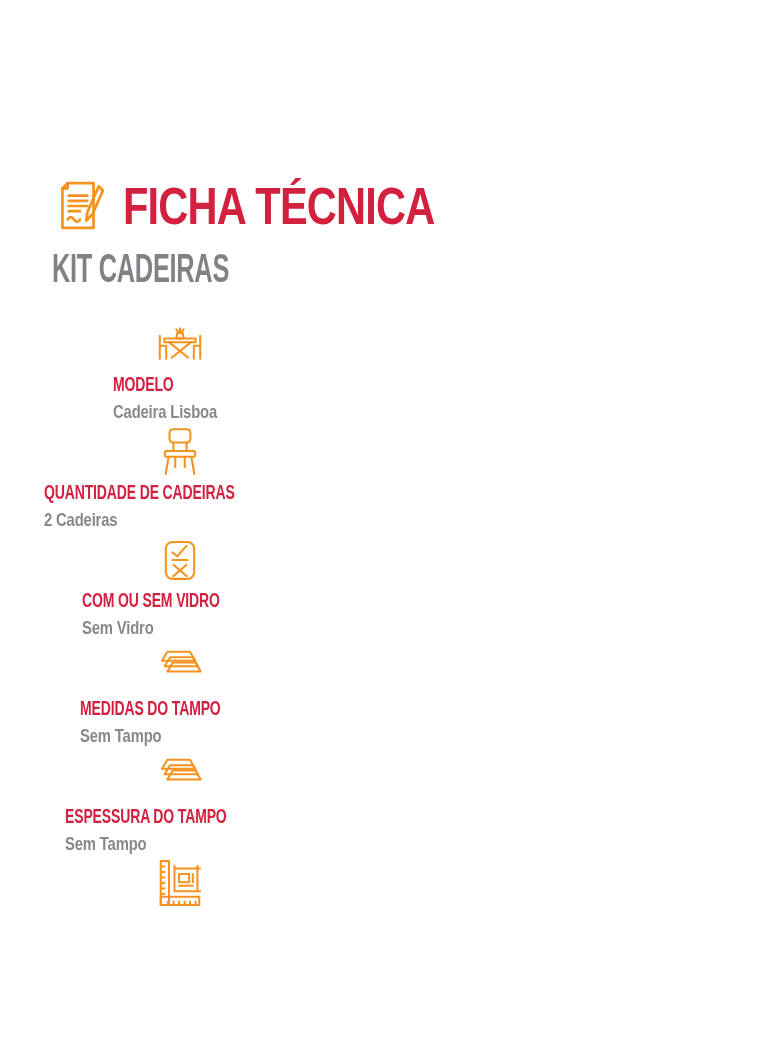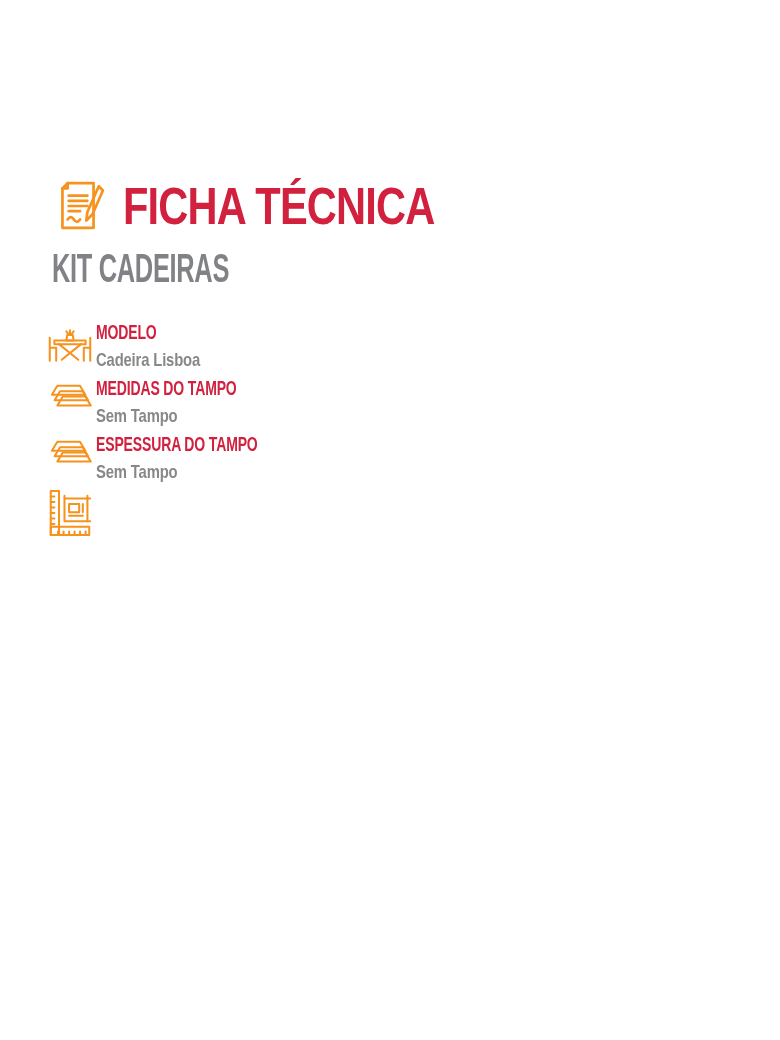--- a/index.html
+++ b/index.html
@@ -28,21 +28,21 @@
     transform:scaleX(0.80);transform-origin:left center;
   }
   .subtitle{
     position:absolute;left:52px;top:246px;
     font-size:41px;font-weight:bold;color:var(--subtitle-gray);
     line-height:44px;letter-spacing:-0.5px;white-space:nowrap;
     transform:scaleX(0.62);transform-origin:left center;
   }
 
   .spec-list{position:absolute;left:44px;top:318px;display:flex;flex-direction:column;}
-  .spec-item{display:flex;align-items:center;min-height:56px;}
+  .spec-item{display:flex;align-items:center;min-height:56px;flex-direction:column;}
   .spec-icon{
     flex:0 0 52px;width:52px;display:flex;align-items:center;justify-content:center;
     color:var(--accent-orange);
   }
   .spec-text{display:flex;flex-direction:column;justify-content:center;}
   .spec-label{
     font-size:20px;font-weight:bold;color:var(--accent-red);
     line-height:28px;white-space:nowrap;letter-spacing:-0.2px;
     transform:scaleX(0.70);transform-origin:left center;
   }
@@ -86,22 +86,50 @@
           <path d="M3,12 V37 M3,23 H10 M10,23 V37"></path>
           <path d="M47,12 V37 M47,23 H40 M40,23 V37"></path>
         </svg>
       </span>
       <div class="spec-text">
         <div class="spec-label">MODELO</div>
         <div class="spec-value">Cadeira Lisboa</div>
       </div>
     </div>
 
+    <div class="spec-item">
+      <span class="spec-icon">
+        <svg width="38" height="50" viewBox="0 0 40 52" fill="none" stroke="currentColor" stroke-width="2.2" stroke-linecap="round" stroke-linejoin="round">
+          <rect x="9" y="2" width="22" height="14" rx="4"></rect>
+          <path d="M13,16 V25 M27,16 V25"></path>
+          <rect x="4" y="25" width="32" height="6" rx="2"></rect>
+          <path d="M8,31 L5,49 M32,31 L35,49 M15,31 V42 M25,31 V42"></path>
+        </svg>
+      </span>
+      <div class="spec-text">
+        <div class="spec-label">QUANTIDADE DE CADEIRAS</div>
+        <div class="spec-value">2 Cadeiras</div>
+      </div>
+    </div>
 
 
+    <div class="spec-item">
+      <span class="spec-icon">
+        <svg width="34" height="44" viewBox="0 0 36 46" fill="none" stroke="currentColor" stroke-width="2.2" stroke-linecap="round" stroke-linejoin="round">
+          <rect x="3" y="4" width="30" height="39" rx="7"></rect>
+          <path d="M10,15 L15,19 L25,8"></path>
+          <path d="M10,23 H26"></path>
+          <path d="M11,28 L25,40 M25,28 L11,40"></path>
+        </svg>
+      </span>
+      <div class="spec-text">
+        <div class="spec-label">COM OU SEM VIDRO</div>
+        <div class="spec-value">Sem Vidro</div>
+      </div>
+    </div>
 
     <div class="spec-item">
       <span class="spec-icon">
         <svg width="48" height="38" viewBox="0 0 52 42" fill="none" stroke="currentColor" stroke-width="2.2" stroke-linecap="round" stroke-linejoin="round">
           <path d="M12,3 H37 L43,13 H6 Z"></path>
           <path d="M15,9 H40 L46,19 H9 Z"></path>
           <path d="M18,15 H43 L49,25 H12 Z"></path>
         </svg>
       </span>
       <div class="spec-text">

